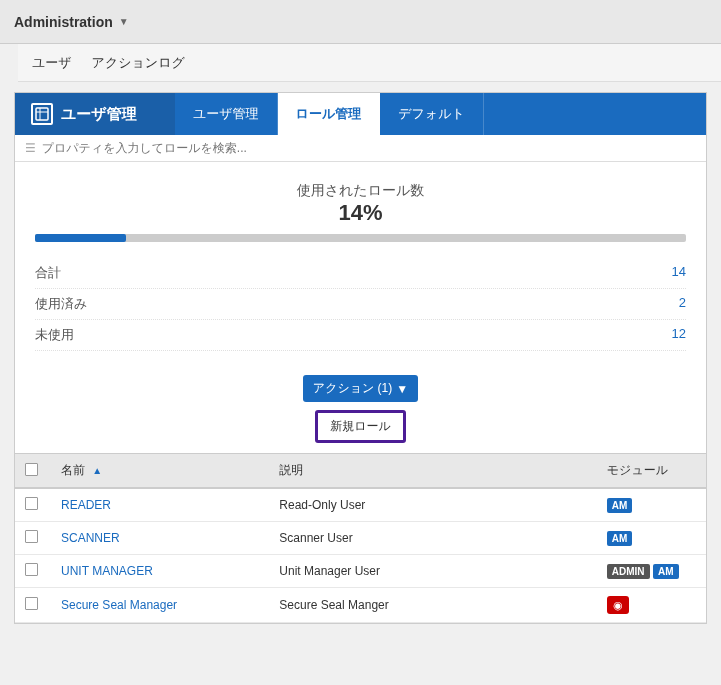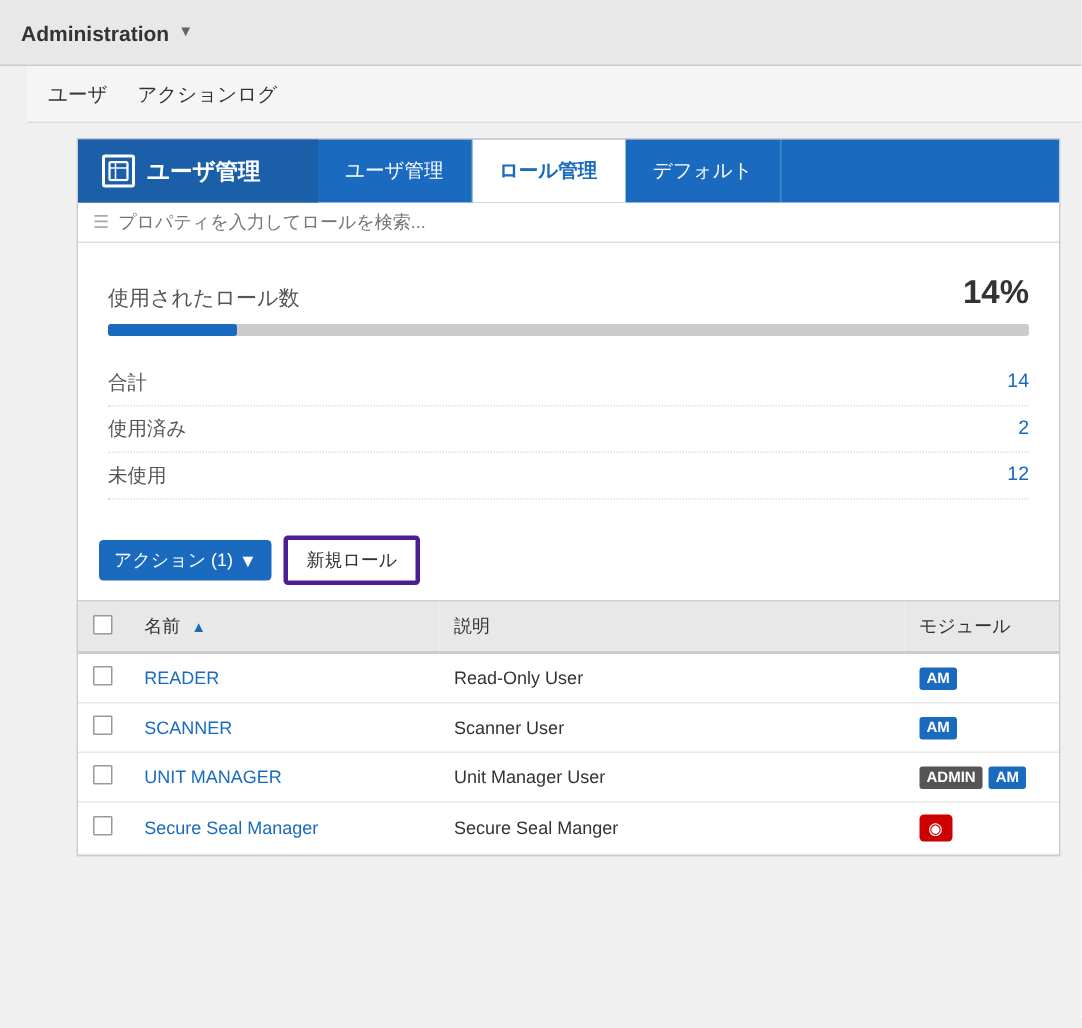--- a/index.html
+++ b/index.html
@@ -40,21 +40,20 @@
       font-size: 13px;
       color: #333;
       cursor: pointer;
       text-decoration: none;
     }
 
     
     .main {
       padding: 10px 14px;
       background: #f0f0f0;
-      margin-left: 37px;
     }
 
     
     .panel {
       background: #fff;
       border: 1px solid #ccc;
     }
 
     .panel-header {
       background: #1a6bbf;
@@ -120,22 +119,23 @@
       width: 100%;
     }
 
     
     .stats-section {
       padding: 20px 20px 10px 20px;
     }
     .stats-header {
       display: flex;
       justify-content: space-between;
-      align-items: flex-end;
+      align-items: center;
       margin-bottom: 8px;
+      flex-direction: column;
     }
     .stats-title {
       font-size: 14px;
       color: #555;
     }
     .stats-percent {
       font-size: 22px;
       font-weight: bold;
       color: #333;
     }
@@ -161,20 +161,21 @@
       color: #555;
     }
     .stats-row-value { color: #1a6bbf; }
 
     
     .action-row {
       padding: 14px 14px 10px 14px;
       display: flex;
       gap: 8px;
       align-items: center;
+      flex-direction: column;
     }
     .btn-action {
       background: #1a6bbf;
       color: #fff;
       border: none;
       padding: 5px 10px;
       font-size: 12px;
       cursor: pointer;
       border-radius: 3px;
       display: flex;

